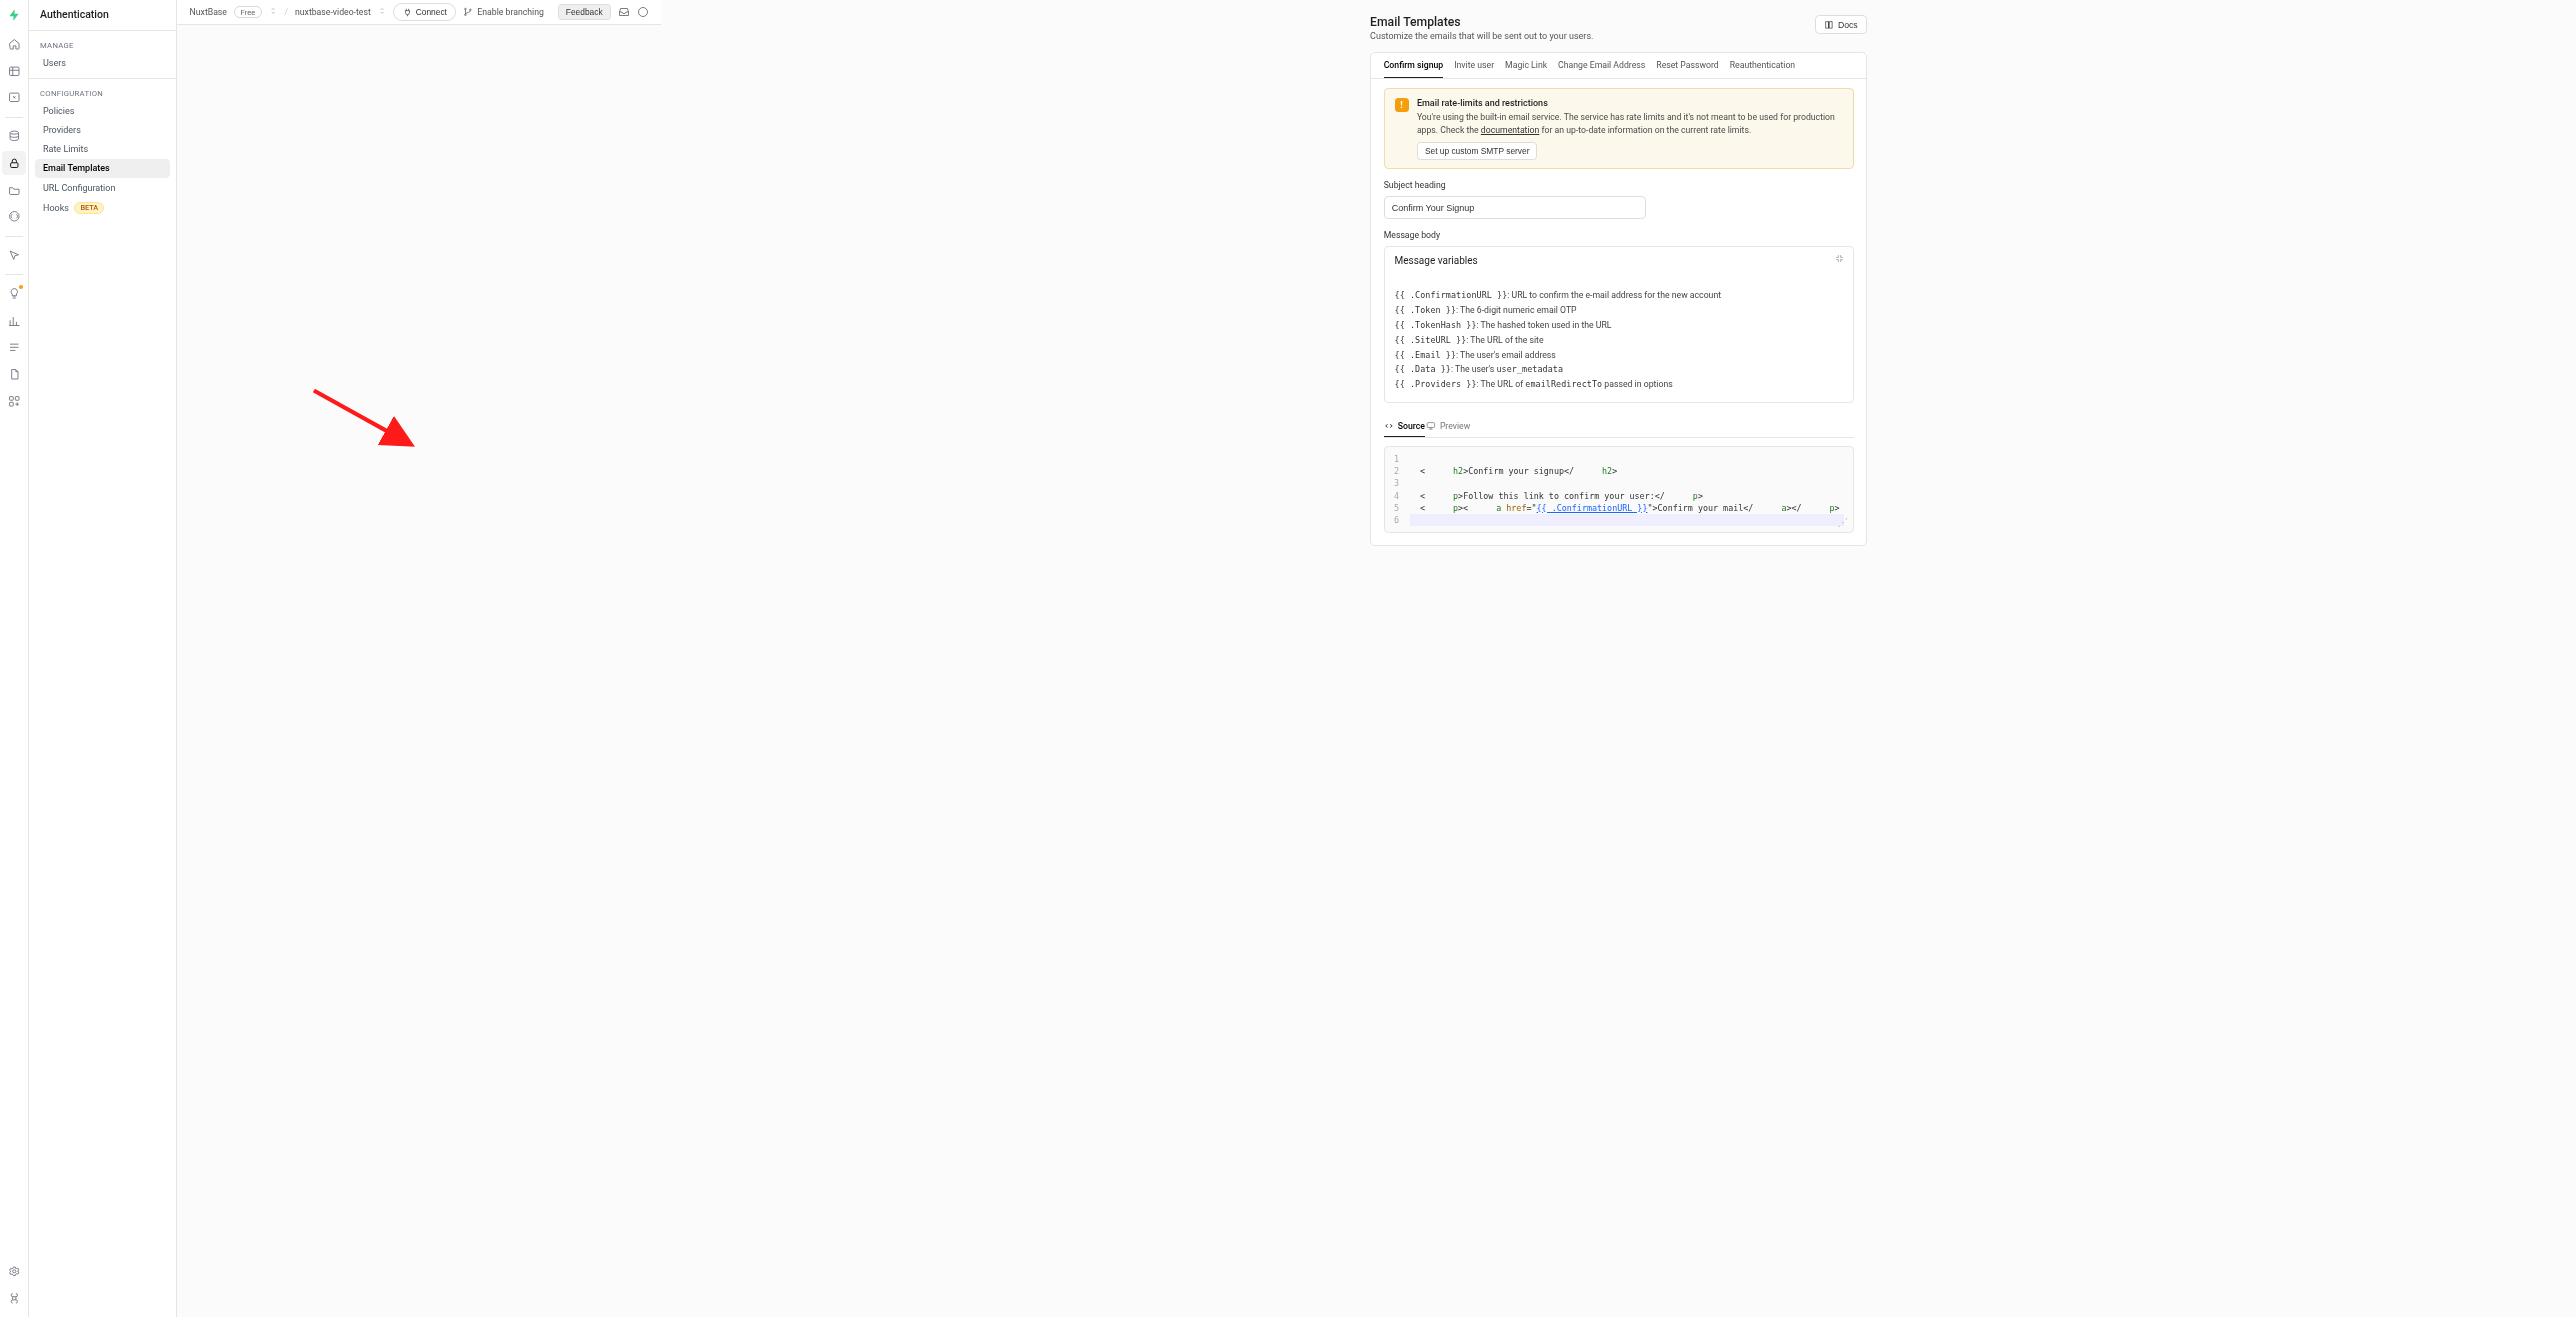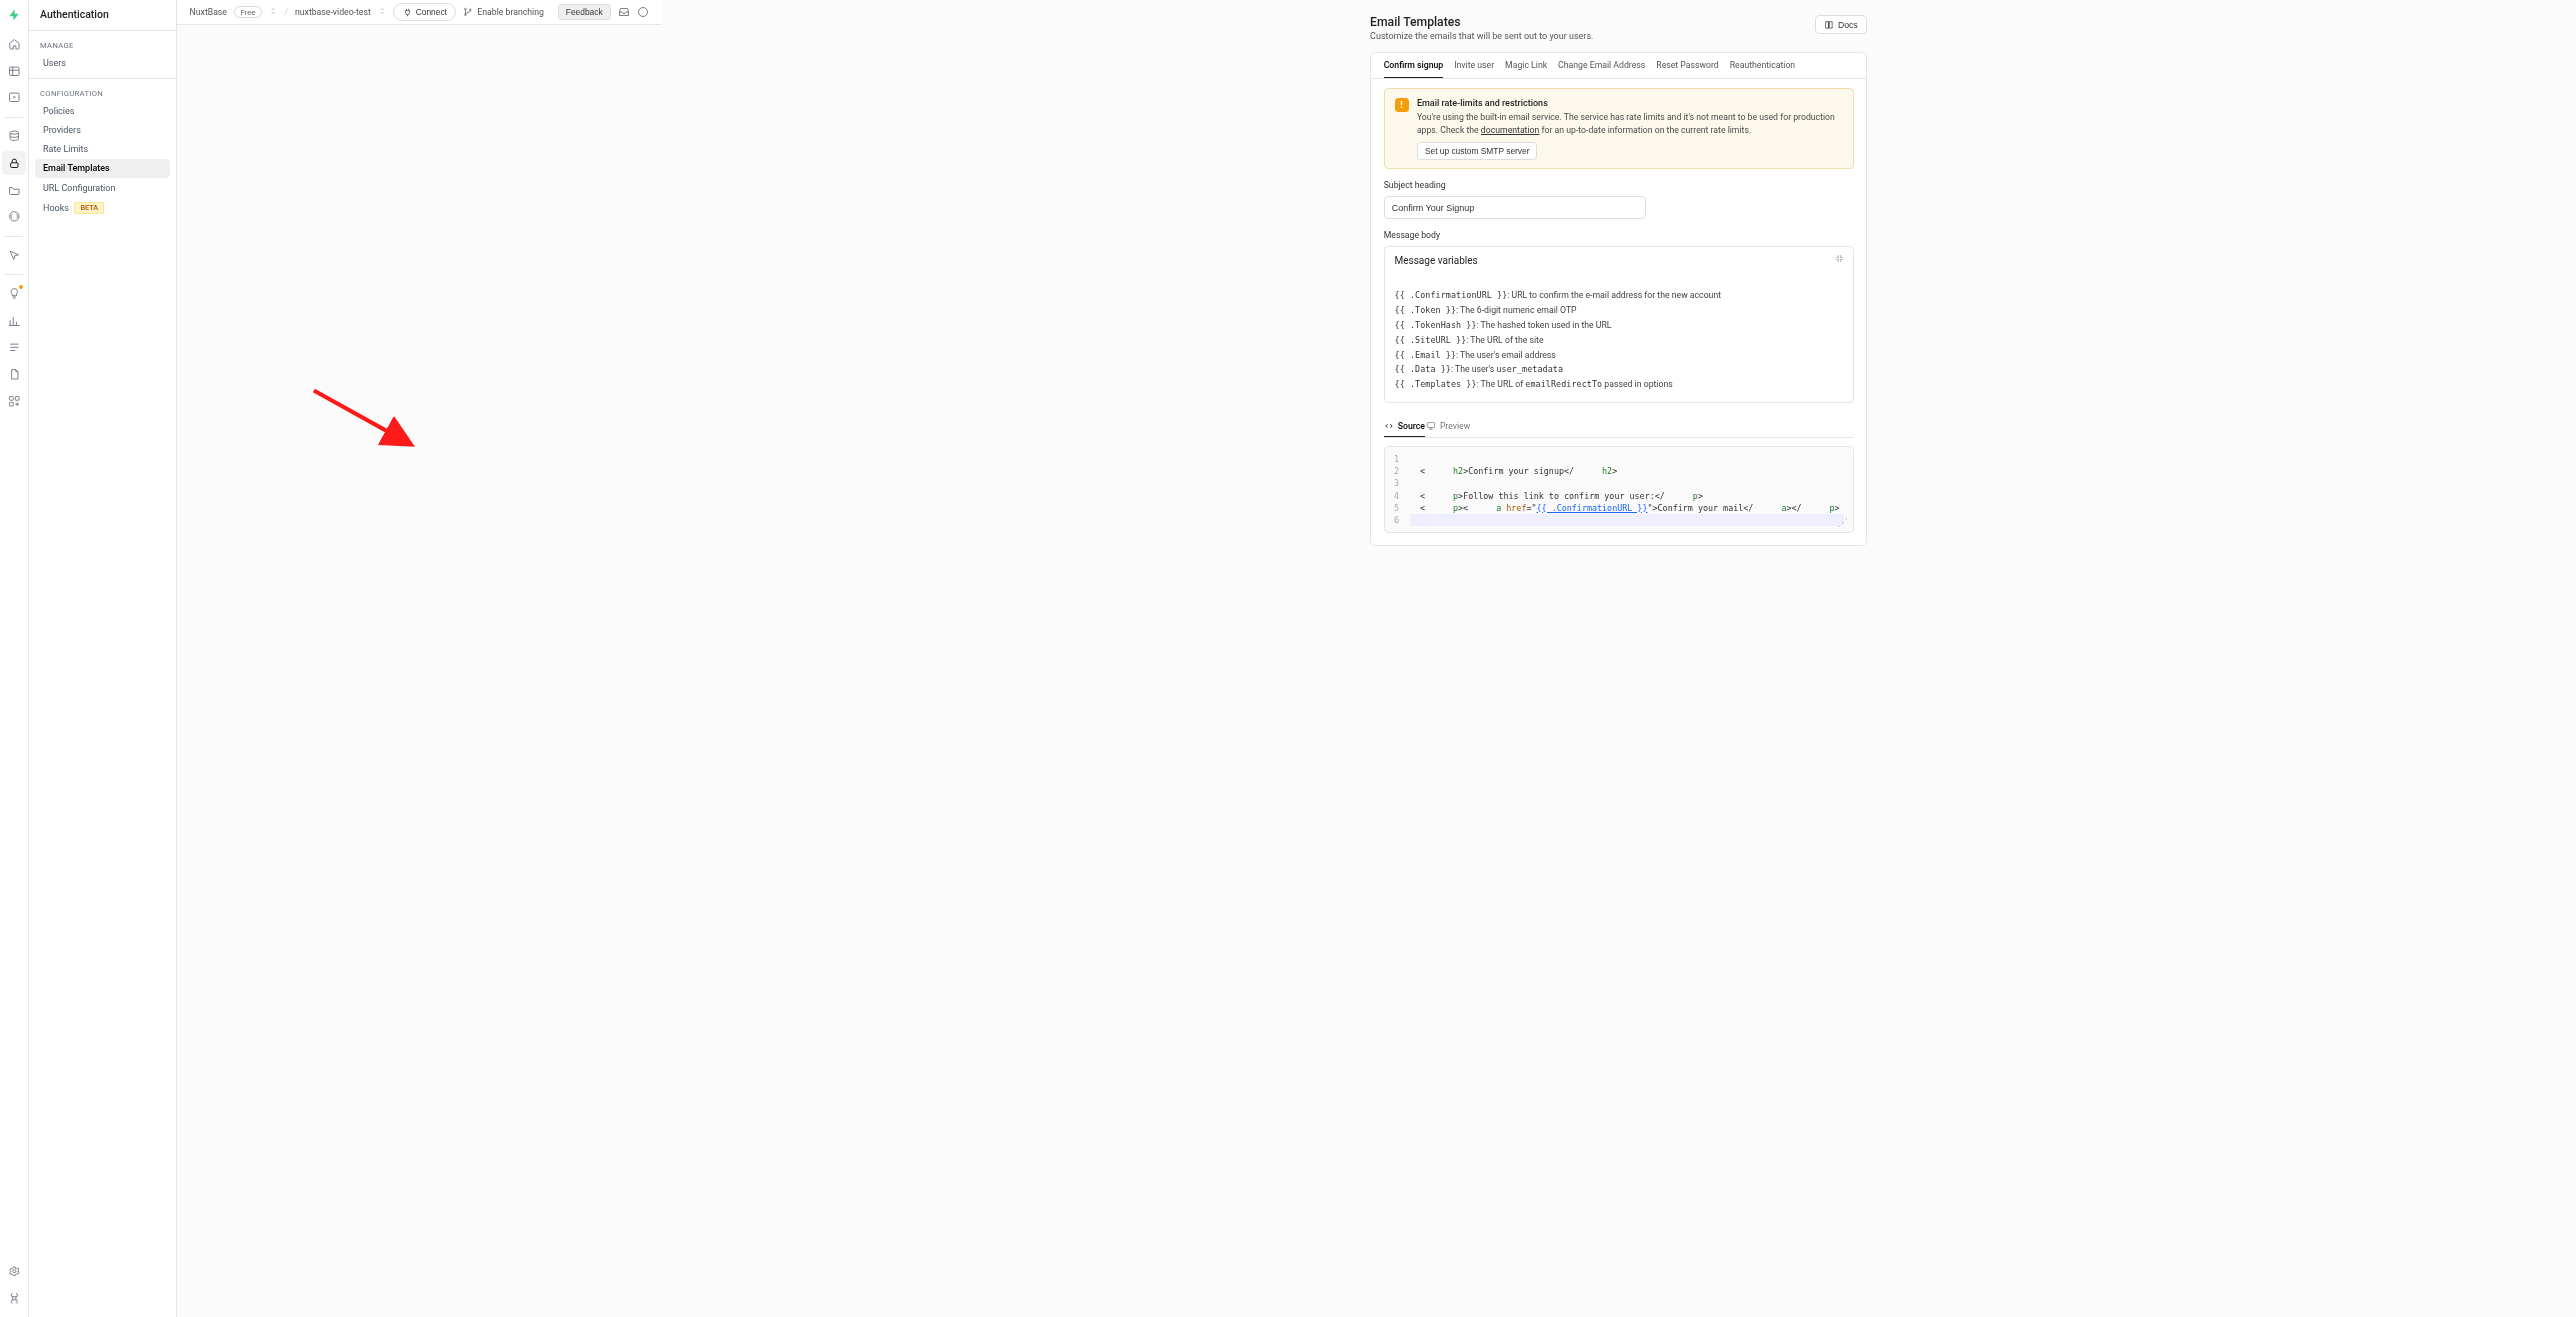--- a/index.html
+++ b/index.html
@@ -17,21 +17,21 @@
 .rail-item .dot::after { content: ""; position: absolute; top: -2.1px; right: -2.8px; width: 4.2px; height: 4.2px; background: #f59e0b; border-radius: 50%; }
 
 
 .sidebar { width: 148px; border-right: 0.7px solid #e5e5e5; background: #fff; display: flex; flex-direction: column; }
 .sidebar-header { padding: 8.4px 11px; font-size: 10.5px; font-weight: 500; border-bottom: 0.7px solid #e5e5e5; }
 .section-header { padding: 9.8px 11px 4.2px; font-size: 7.7px; letter-spacing: .04em; color: #6b7280; text-transform: uppercase; }
 .side-list { padding: 0 5.6px 5.6px; }
 .side-item { padding: 4.2px 8.4px; font-size: 9px; color: #4b5563; border-radius: 4.2px; cursor: pointer; margin-bottom: 0.7px; display:flex; align-items:center; gap:5.6px; }
 .side-item.active { background: #efefef; color: #000; font-weight: 500; }
 .sidebar-divider { height:0.7px; background:#e5e5e5; }
-.badge { font-size: 7.3px; padding: 0.7px 4.9px; border-radius: 1px; background: #fef3c7; border: 0.7px solid #fde68a; color: #b45309; font-weight: 500; }
+.badge { font-size: 7.3px; padding: 0.7px 4.9px; border-radius: 6px; background: #fef3c7; border: 0.7px solid #fde68a; color: #b45309; font-weight: 500; }
 
 
 .main { flex: 1; display: flex; flex-direction: row; background: #fbfbfb; min-width: 0; }
 .topbar { height: 25px; padding: 0 12.6px; border-bottom: 0.7px solid #e5e5e5; display: flex; align-items: center; gap: 7px; font-size: 8.7px; color: #555; background:#fff;}
 .bc-sep { color: #ccc; }
 .pill-badge { font-size: 7.7px; padding: 0.7px 5.6px; border: 0.7px solid #d9d9d9; border-radius: 697px; color: #666; }
 .updown { color:#9ca3af; }
 .top-btn { padding: 2.8px 8.4px; border: 0.7px solid #ddd; border-radius: 697px; font-size: 8.4px; color:#333; display:flex; align-items:center; gap:4.2px; cursor:pointer; background:#fff; }
 .top-link { display:flex; align-items:center; gap:4.2px; color:#555; cursor:pointer; }
 .top-spacer { flex:1; }
@@ -316,21 +316,21 @@
               <span class="collapse"><svg width="9" height="9" viewBox="0 0 24 24" fill="none" stroke="currentColor" stroke-width="1.8">
                     <path d="M9 3v6H3M15 21v-6h6M3 15h6v6M21 9h-6V3"></path>
                   </svg></span>
               <div class="vars-list">
                 <div><code>{{ .ConfirmationURL }}</code><span>: URL to confirm the e-mail address for the new account</span></div>
                 <div><code>{{ .Token }}</code><span>: The 6-digit numeric email OTP</span></div>
                 <div><code>{{ .TokenHash }}</code><span>: The hashed token used in the URL</span></div>
                 <div><code>{{ .SiteURL }}</code><span>: The URL of the site</span></div>
                 <div><code>{{ .Email }}</code><span>: The user's email address</span></div>
                 <div><code>{{ .Data }}</code><span>: The user's </span><code>user_metadata</code></div>
-                <div><code>{{ .Templates }}</code><span>: The URL of </span><code>emailRedirectTo</code><span> passed in options</span></div>
+                <div><code>{{ .Providers }}</code><span>: The URL of </span><code>emailRedirectTo</code><span> passed in options</span></div>
               </div>
             </div>
 
             <div class="etabs">
               <div class="etab active">
                 <svg width="9.8" height="9.8" viewBox="0 0 24 24" fill="none" stroke="currentColor" stroke-width="1.8">
                     <path d="m9 8-5 4 5 4M15 8l5 4-5 4"></path>
                   </svg>
                 <span>Source</span>
               </div>

